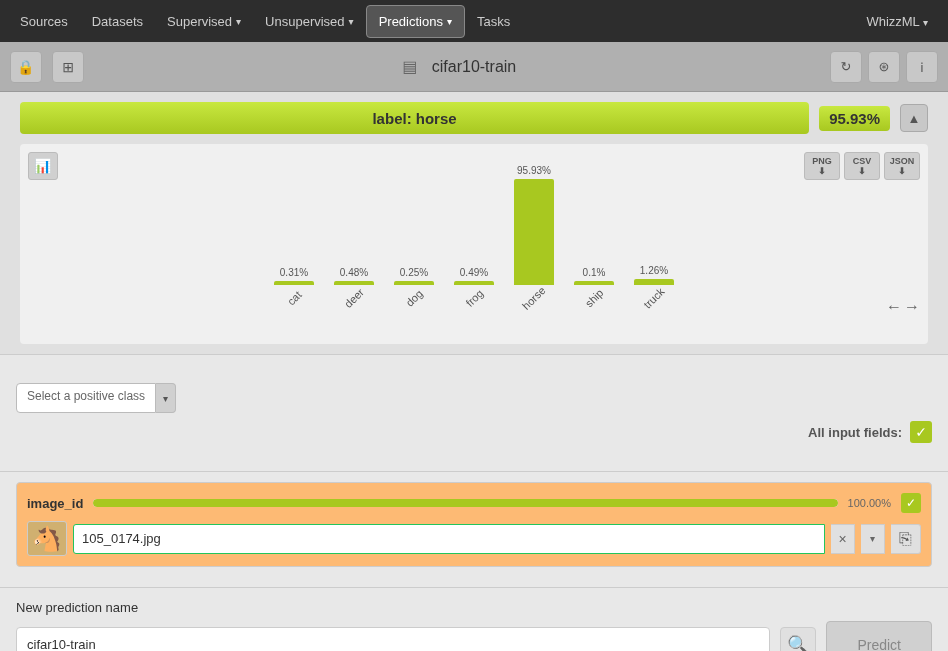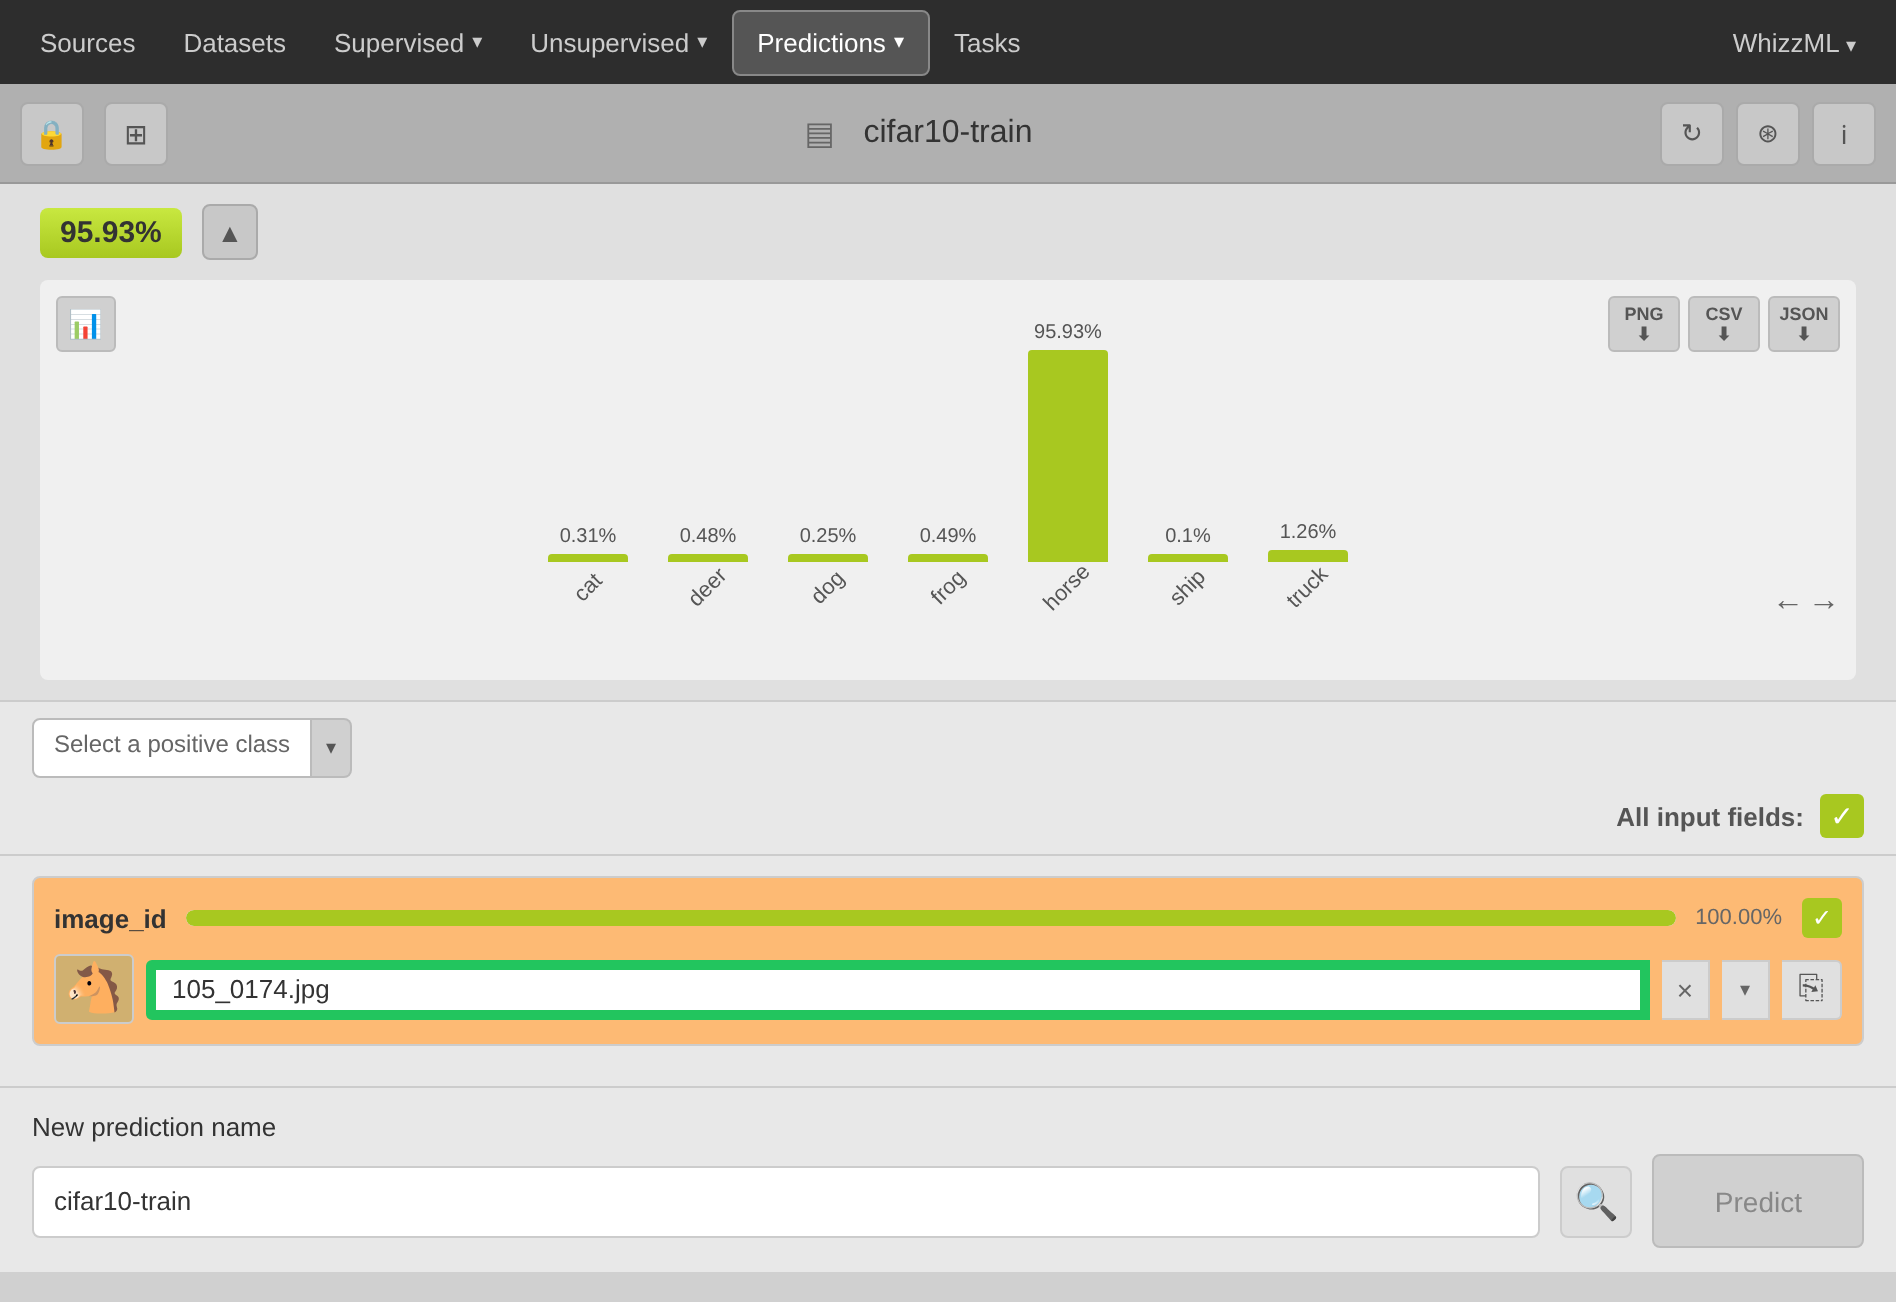--- a/index.html
+++ b/index.html
@@ -227,21 +227,21 @@
     }
     .chart-nav-btn {
       cursor: pointer;
       color: #666;
       font-size: 16px;
     }
 
     
     .controls-section {
       background: #e8e8e8;
-      padding: 8px 16px;
+      padding: 28px 16px;
       border-top: 1px solid #ccc;
     }
     .controls-row {
       display: flex;
       align-items: center;
       gap: 20px;
     }
     .select-positive {
       display: flex;
       align-items: center;
@@ -368,21 +368,21 @@
     .field-thumb {
       width: 40px; height: 35px;
       border: 1px solid #ccc;
       border-radius: 3px;
       background: #d0b070;
       display: flex; align-items: center; justify-content: center;
       overflow: hidden;
     }
     .field-text-input {
       flex: 1;
-      border: 5px solid #22c55e;
+      border: 1px solid #22c55e;
       border-radius: 3px 0 0 3px;
       padding: 6px 8px;
       font-size: 13px;
       color: #333;
       height: 30px;
     }
     .field-clear-btn {
       background: #e0e0e0;
       border: 1px solid #ccc;
       border-left: none;
@@ -509,20 +509,21 @@
     </div>
     <div class="header-btn">
       <span>ℹ</span>
     </div>
   </div>
 </div>
 
 <div class="chart-section">
 
   <div class="prediction-bar">
+    <div class="label-bar">label: horse</div>
     <div class="confidence-badge">95.93%</div>
     <div class="expand-btn">
       <span>▲</span>
     </div>
   </div>
 
 
   <div class="chart-area">
     <div class="chart-toolbar">
       <div class="chart-bar-icon">

